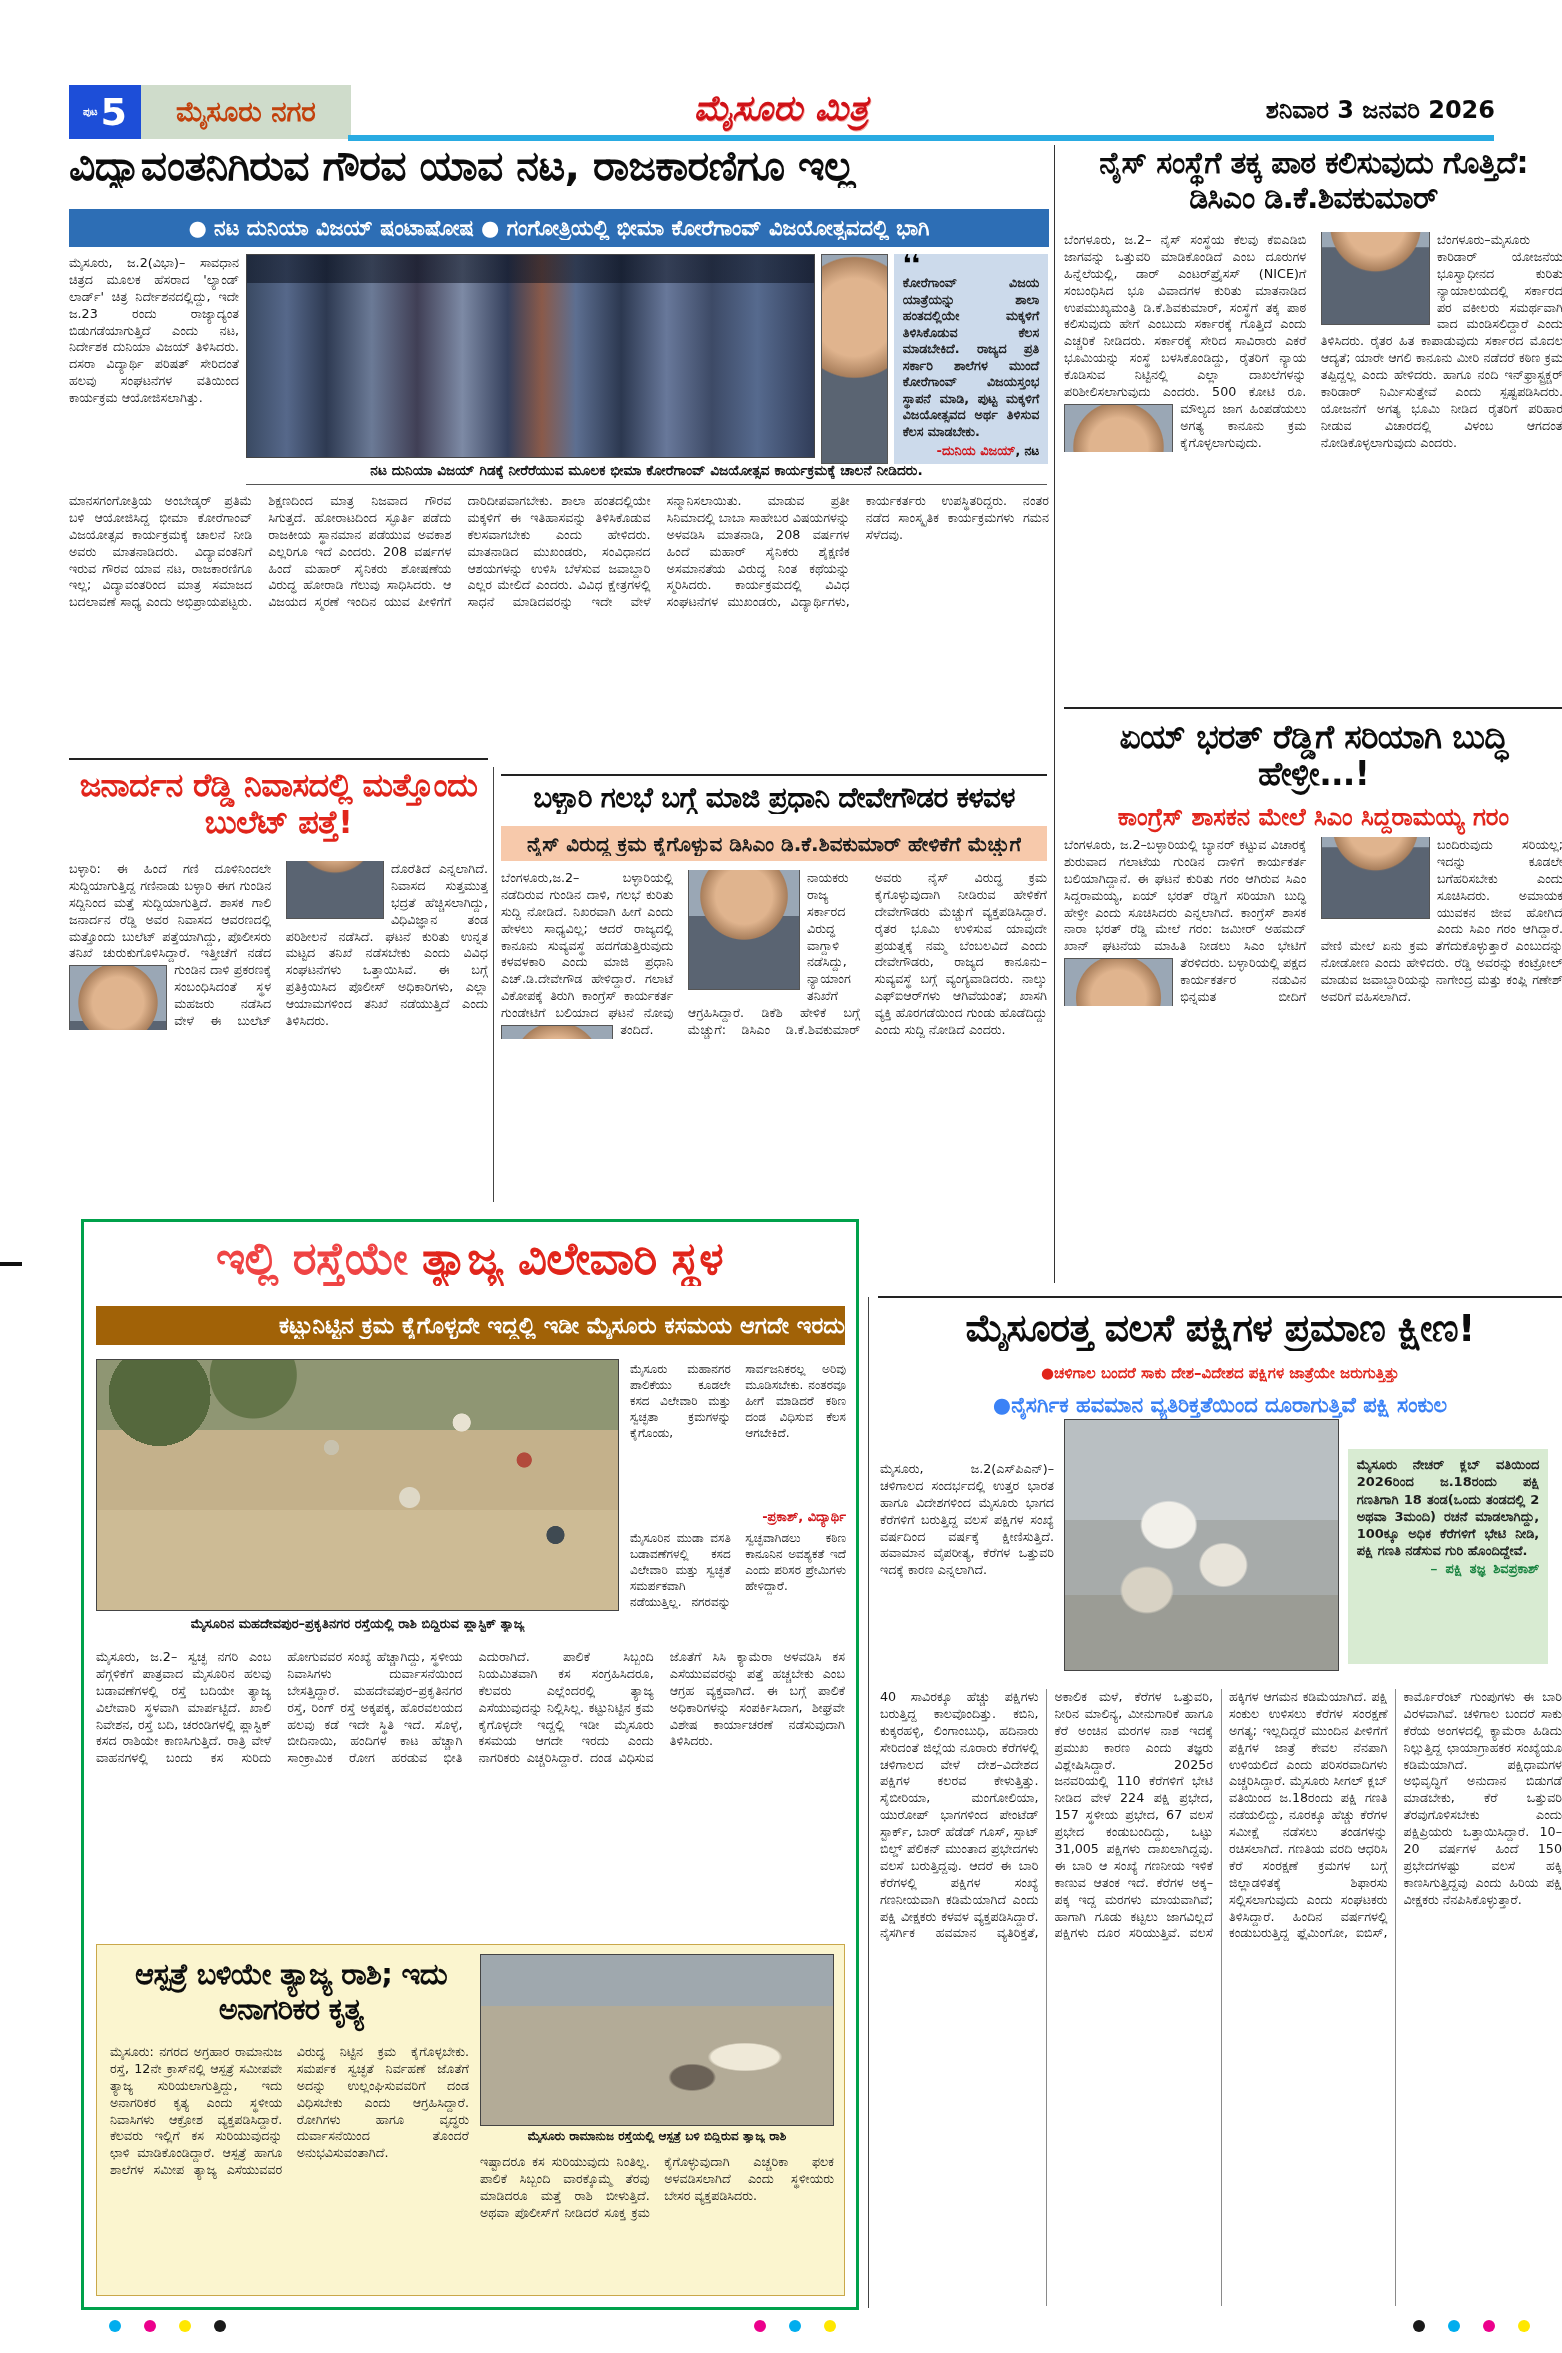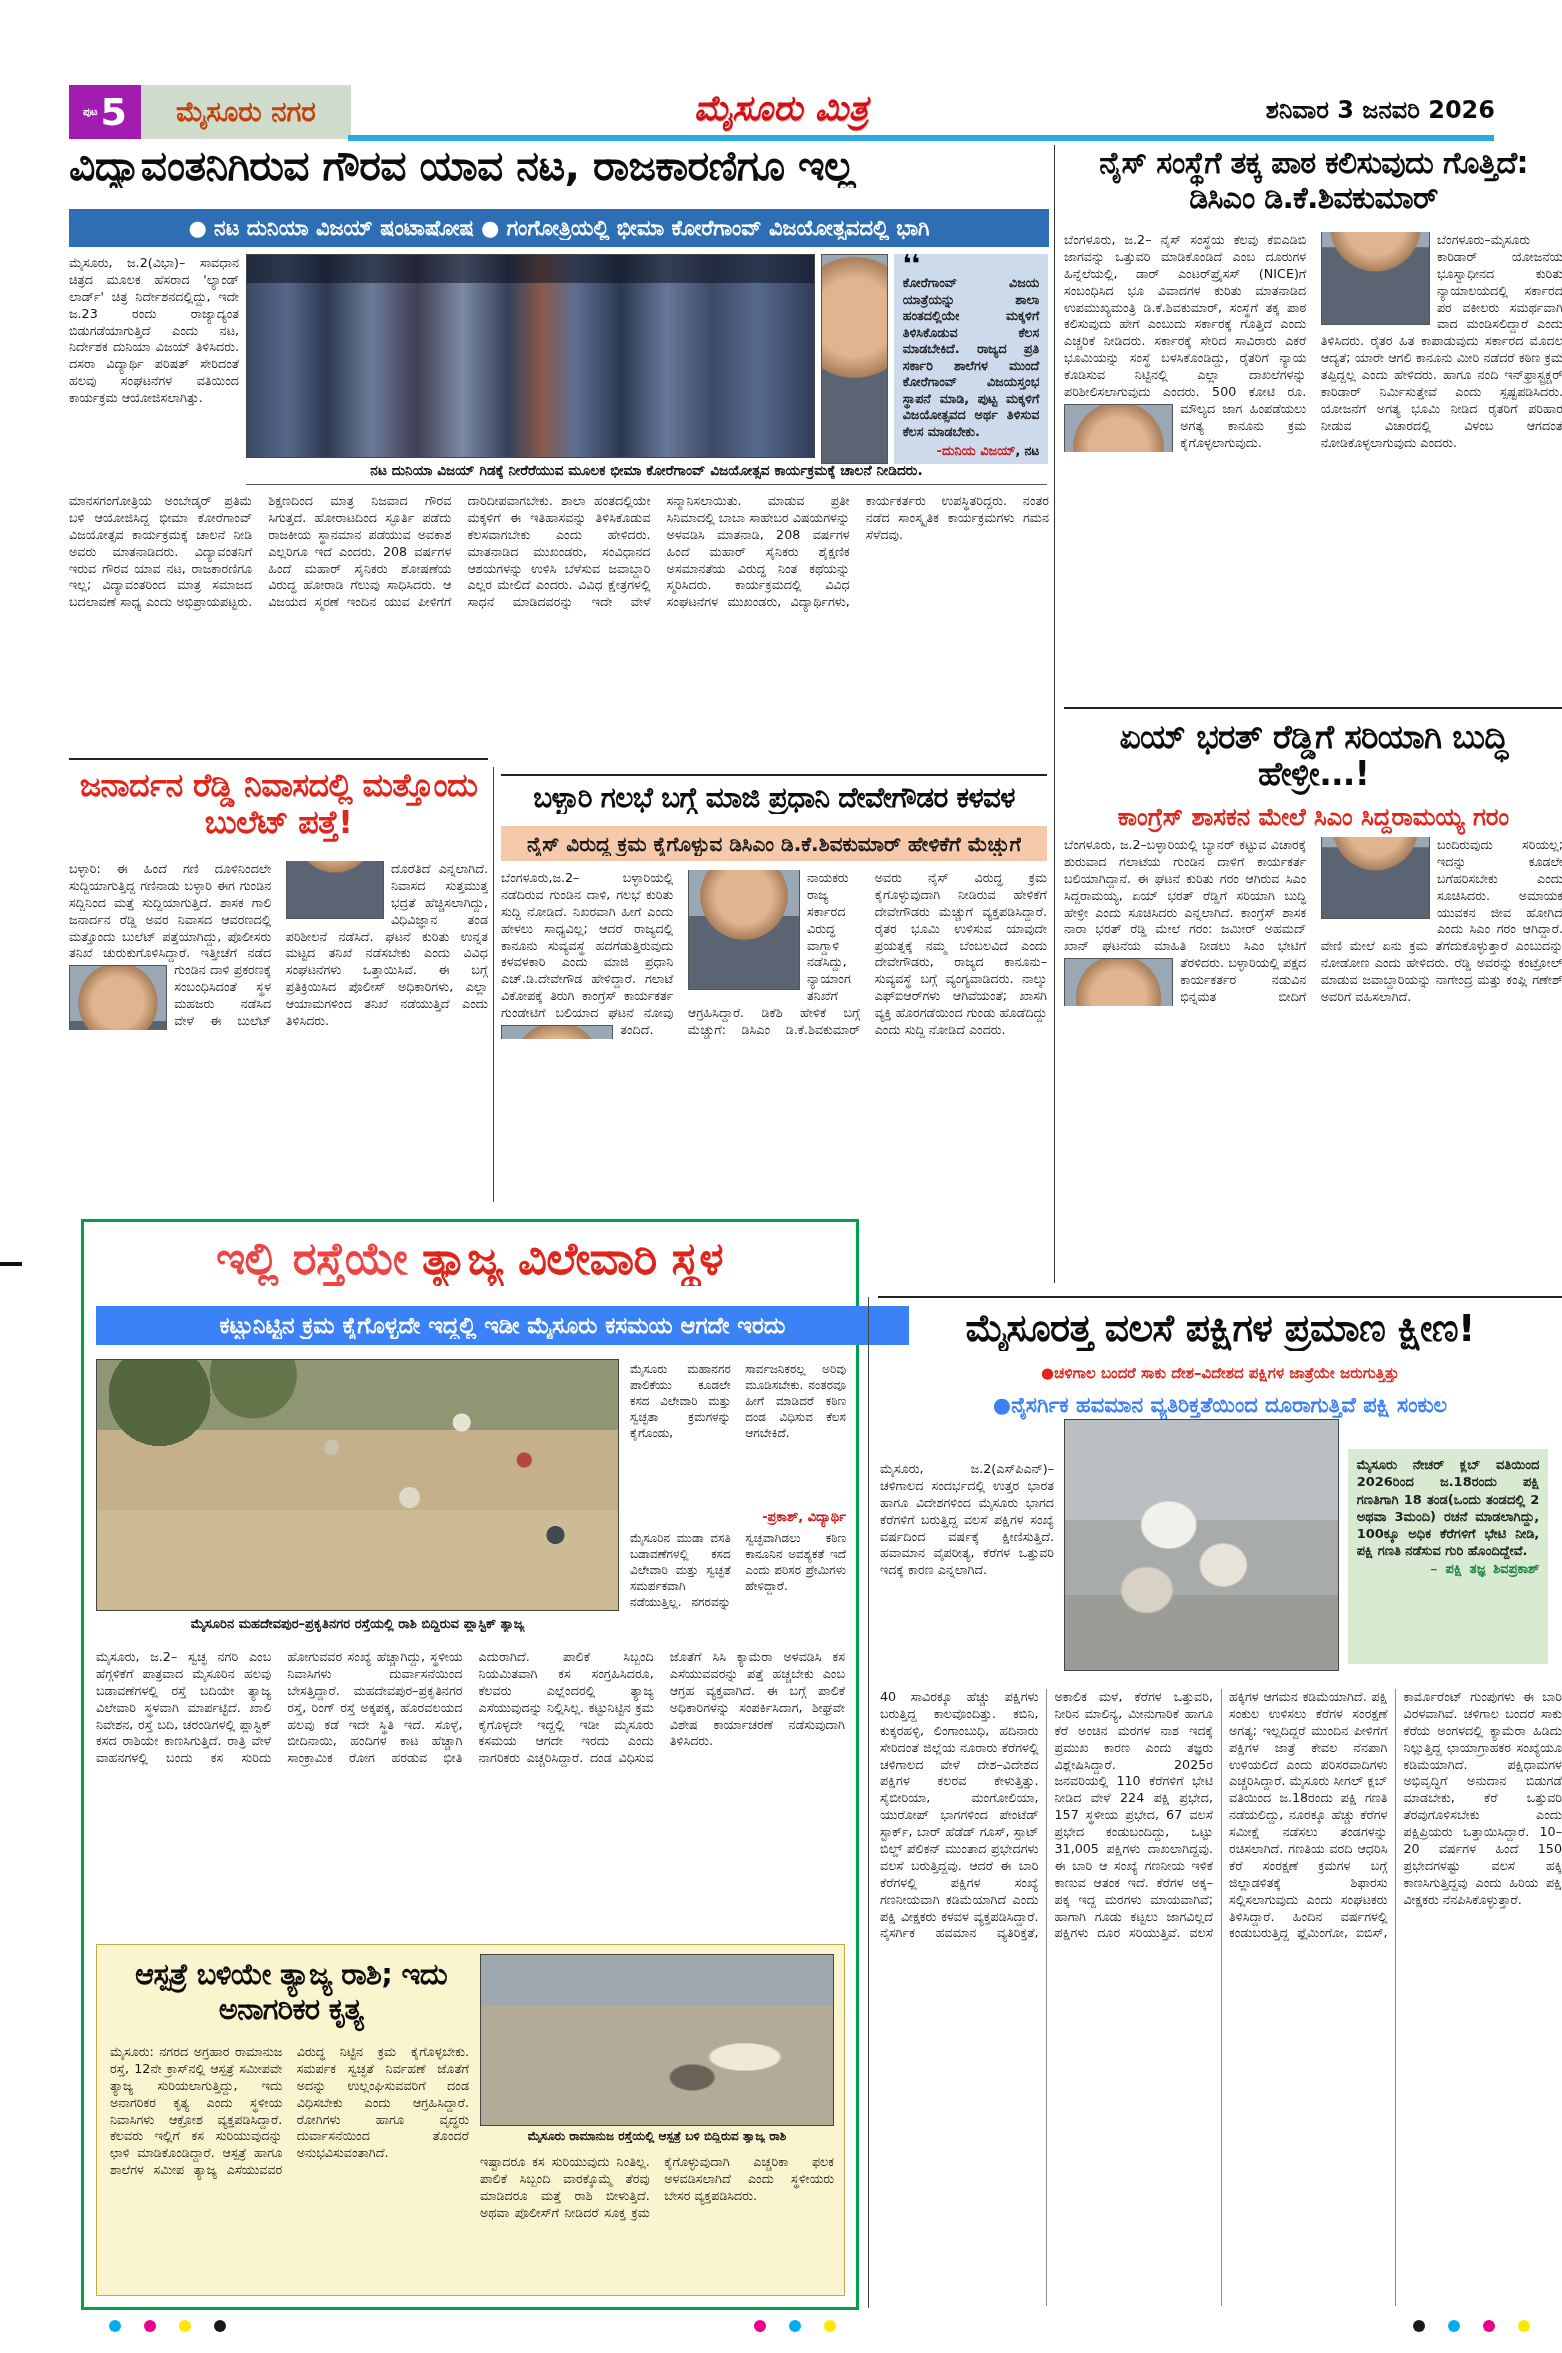--- a/index.html
+++ b/index.html
@@ -44,21 +44,21 @@
   .ph-cowroad{background:
       radial-gradient(ellipse at 75% 60%, #efe9d8 0 9%, transparent 10%),
       radial-gradient(ellipse at 60% 72%, #6b6257 0 7%, transparent 8%),
       linear-gradient(180deg,#9fa8ae 0 30%, #b3ab97 30% 100%);}
 </style>
 </head>
 <body>
 
 <div class="page">
 
-  <div class="abs" style="left:69px;top:85px;width:72px;height:54px;background:#a21caf;color:#fff;display:flex;align-items:center;justify-content:center;gap:2.9px;">
+  <div class="abs" style="left:69px;top:85px;width:72px;height:54px;background:#1d4ed8;color:#fff;display:flex;align-items:center;justify-content:center;gap:2.9px;">
     <span style="font-size:10px;font-weight:bold;">ಪುಟ</span>
     <span style="font-size:38px;font-weight:bold;line-height:1;">5</span>
   </div>
   <div class="abs" style="left:141px;top:85px;width:210px;height:54px;background:#cfdccb;display:flex;align-items:center;justify-content:center;">
     <span style="font-size:27.5px;font-weight:bold;color:#c2410c;">ಮೈಸೂರು ನಗರ</span>
   </div>
   <div class="abs center" style="left:0;top:88px;width:1562px;">
     <span style="font-size:35px;font-weight:bold;font-style:italic;color:#d01217;text-shadow:0.7px 0.7px 0 #f4a9a5;">ಮೈಸೂರು ಮಿತ್ರ</span>
   </div>
   <div class="abs" style="right:67px;top:96px;text-align:right;">
@@ -127,21 +127,21 @@
   <div class="abs body-text cols-3" style="left:501px;top:870px;width:546px;height:330px;">
     <span>ಬೆಂಗಳೂರು,ಜ.2– ಬಳ್ಳಾರಿಯಲ್ಲಿ ನಡೆದಿರುವ ಗುಂಡಿನ ದಾಳಿ, ಗಲಭೆ ಕುರಿತು ಸುದ್ದಿ ನೋಡಿದೆ. ನಿಖರವಾಗಿ ಹೀಗೆ ಎಂದು ಹೇಳಲು ಸಾಧ್ಯವಿಲ್ಲ; ಆದರೆ ರಾಜ್ಯದಲ್ಲಿ ಕಾನೂನು ಸುವ್ಯವಸ್ಥೆ ಹದಗೆಡುತ್ತಿರುವುದು ಕಳವಳಕಾರಿ ಎಂದು ಮಾಜಿ ಪ್ರಧಾನಿ ಎಚ್.ಡಿ.ದೇವೇಗೌಡ ಹೇಳಿದ್ದಾರೆ. ಗಲಾಟೆ ವಿಕೋಪಕ್ಕೆ ತಿರುಗಿ ಕಾಂಗ್ರೆಸ್ ಕಾರ್ಯಕರ್ತ ಗುಂಡೇಟಿಗೆ ಬಲಿಯಾದ ಘಟನೆ ನೋವು ತಂದಿದೆ.</span>
     <span class="float-portrait portrait ph-face" style="display:block;width:112px;height:134px;"></span>
     <span>ನಾಯಕರು ರಾಜ್ಯ ಸರ್ಕಾರದ ವಿರುದ್ಧ ವಾಗ್ದಾಳಿ ನಡೆಸಿದ್ದು, ನ್ಯಾಯಾಂಗ ತನಿಖೆಗೆ ಆಗ್ರಹಿಸಿದ್ದಾರೆ. ಡಿಕೆಶಿ ಹೇಳಿಕೆ ಬಗ್ಗೆ ಮೆಚ್ಚುಗೆ: ಡಿಸಿಎಂ ಡಿ.ಕೆ.ಶಿವಕುಮಾರ್ ಅವರು ನೈಸ್ ವಿರುದ್ಧ ಕ್ರಮ ಕೈಗೊಳ್ಳುವುದಾಗಿ ನೀಡಿರುವ ಹೇಳಿಕೆಗೆ ದೇವೇಗೌಡರು ಮೆಚ್ಚುಗೆ ವ್ಯಕ್ತಪಡಿಸಿದ್ದಾರೆ. ರೈತರ ಭೂಮಿ ಉಳಿಸುವ ಯಾವುದೇ ಪ್ರಯತ್ನಕ್ಕೆ ನಮ್ಮ ಬೆಂಬಲವಿದೆ ಎಂದು ದೇವೇಗೌಡರು, ರಾಜ್ಯದ ಕಾನೂನು–ಸುವ್ಯವಸ್ಥೆ ಬಗ್ಗೆ ವ್ಯಂಗ್ಯವಾಡಿದರು. ನಾಲ್ಕು ಎಫ್‌ಐಆರ್‌ಗಳು ಆಗಿವೆಯಂತೆ; ಖಾಸಗಿ ವ್ಯಕ್ತಿ ಹೊರಗಡೆಯಿಂದ ಗುಂಡು ಹೊಡೆದಿದ್ದು ಎಂದು ಸುದ್ದಿ ನೋಡಿದೆ ಎಂದರು.</span>
   </div>
 
   <div class="abs" style="left:81px;top:1219px;width:778px;height:1091px;border:3.6px solid #00a14b;box-sizing:border-box;background:#fff;"></div>
   <div class="abs center" style="left:88px;top:1232px;width:763px;font-size:45px;font-weight:bold;letter-spacing:-0.7px;white-space:nowrap;overflow:hidden;">
     <span style="color:#ef4444;">ಇಲ್ಲಿ ರಸ್ತೆಯೇ </span><span style="color:#e1251b;">ತ್ಯಾಜ್ಯ ವಿಲೇವಾರಿ ಸ್ಥಳ</span>
   </div>
-  <div class="abs" style="left:96px;top:1306px;width:813px;height:39px;background:#3b82f6;display:flex;align-items:center;justify-content:center;">
+  <div class="abs" style="left:96px;top:1306px;width:749px;height:39px;background:#a16207;display:flex;align-items:center;justify-content:flex-end;">
     <span style="color:#fff;font-weight:bold;font-size:22.5px;white-space:nowrap;overflow:hidden;">ಕಟ್ಟುನಿಟ್ಟಿನ ಕ್ರಮ ಕೈಗೊಳ್ಳದೇ ಇದ್ದಲ್ಲಿ ಇಡೀ ಮೈಸೂರು ಕಸಮಯ ಆಗದೇ ಇರದು</span>
   </div>
 
   <div class="abs photo ph-garbage" style="left:96px;top:1359px;width:523px;height:252px;"></div>
   <div class="abs caption" style="left:96px;top:1616px;width:523px;font-size:13px;">ಮೈಸೂರಿನ ಮಹದೇವಪುರ–ಪ್ರಕೃತಿನಗರ ರಸ್ತೆಯಲ್ಲಿ ರಾಶಿ ಬಿದ್ದಿರುವ ಪ್ಲಾಸ್ಟಿಕ್ ತ್ಯಾಜ್ಯ</div>
 
   <div class="abs body-text cols-2" style="left:630px;top:1362px;width:216px;height:145px;font-size:12px;">ಮೈಸೂರು ಮಹಾನಗರ ಪಾಲಿಕೆಯು ಕೂಡಲೇ ಕಸದ ವಿಲೇವಾರಿ ಮತ್ತು ಸ್ವಚ್ಛತಾ ಕ್ರಮಗಳನ್ನು ಕೈಗೊಂಡು, ಸಾರ್ವಜನಿಕರಲ್ಲ ಅರಿವು ಮೂಡಿಸಬೇಕು. ನಂತರವೂ ಹೀಗೆ ಮಾಡಿದರೆ ಕಠಿಣ ದಂಡ ವಿಧಿಸುವ ಕೆಲಸ ಆಗಬೇಕಿದೆ.</div>
   <div class="abs" style="left:630px;top:1509px;width:216px;text-align:right;">
     <span style="color:#d01217;font-weight:bold;font-size:13px;">-ಪ್ರಕಾಶ್, ವಿದ್ಯಾರ್ಥಿ</span>
   </div>

